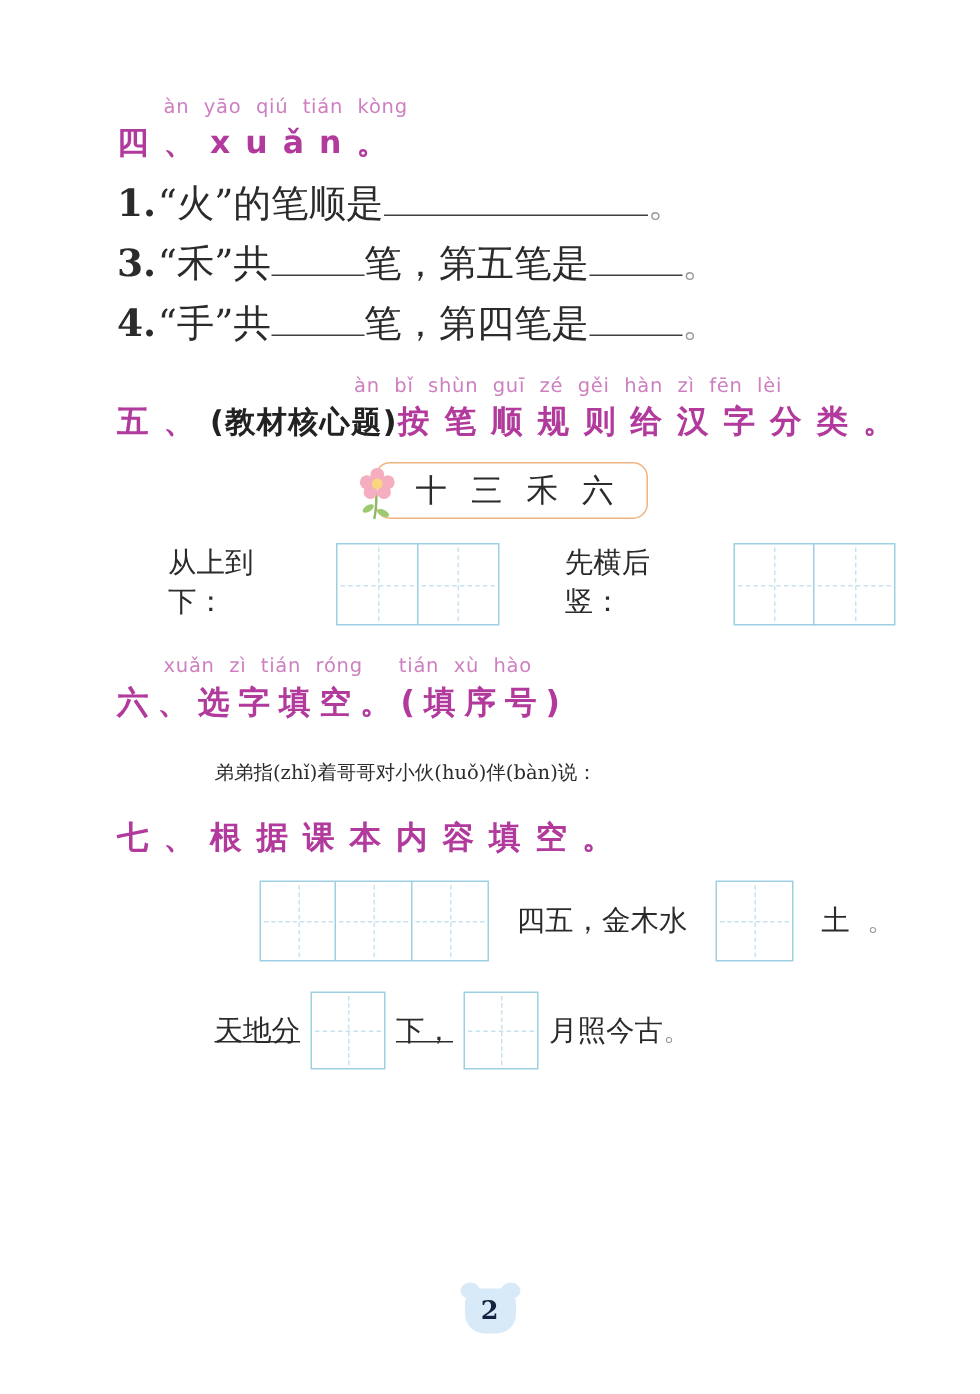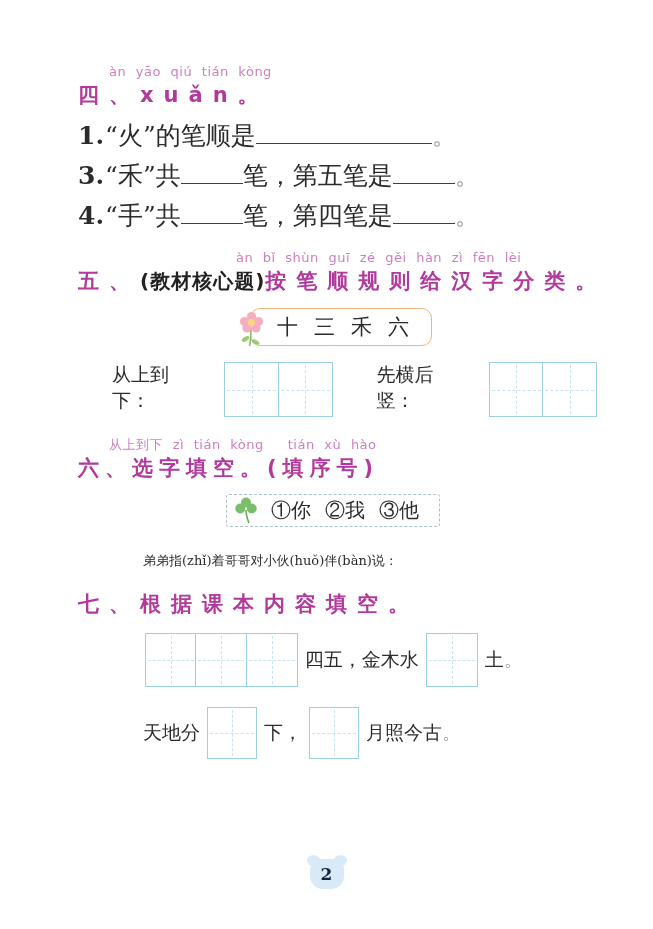--- a/index.html
+++ b/index.html
@@ -61,24 +61,24 @@
     margin:13px 0 0 148px;width:214px;height:33px;
     border:1.5px dashed #aebfca;border-radius:3px;
     display:flex;align-items:center;box-sizing:border-box;padding:0 8px;
     font-size:20px;
   }
   .option-box .opt{margin-left:14px;white-space:nowrap;}
   .sentence{margin:25px 0 0 65px;font-size:13px;white-space:nowrap;}
   .quote-line{margin:18px 0 0 8px;font-size:19.5px;white-space:pre;}
   
   .row-flex{display:flex;align-items:center;font-size:19px;white-space:nowrap;}
-  .r1{margin:16px 0 0 67px;}
+  .r1{margin:16px 0 0 95px;justify-content:space-between;}
   .r2{margin:20px 0 0 65px;}
   .gap-l{margin-left:7px;}
-  .gap-r{margin-right:7px;}
+  .gap-r{margin-right:7px;text-decoration:underline;}
   
   .badge{
     position:absolute;left:50%;bottom:40px;transform:translateX(-50%);
     width:34px;height:30px;background:#d8eaf8;
     border-radius:10px 10px 13px 13px;
     display:flex;align-items:center;justify-content:center;
     font-weight:bold;font-size:17px;color:#15223f;
   }
   .badge::before,.badge::after{
     content:"";position:absolute;top:-4px;width:13px;height:11px;
@@ -143,37 +143,24 @@
       <div class="tzg"></div>
     </div>
     <span style="margin-left:21px">先横后竖：</span>
     <div class="tzg-group">
       <div class="tzg"></div>
       <div class="tzg"></div>
     </div>
   </div>
 
   <div style="margin-top:20px">
-    <div class="pinyin" style="margin-left:31px"><span>从上到下 zì tián kòng</span><span class="p2">tián xù hào</span></div>
+    <div class="pinyin" style="margin-left:31px"><span>xuǎn zì tián róng</span><span class="p2">tián xù hào</span></div>
     <div class="sec-title" style="letter-spacing:6px">六、选字填空。(填序号)</div>
   </div>
 
-  <div class="option-box">
-    <span style="display:flex">
-      <svg width="22" height="27" viewBox="0 0 22 27">
-        <path d="M11 13 C11 18 12 21 14 26" stroke="#6aa95a" stroke-width="1.6" fill="none"></path>
-        <circle cx="11" cy="5.5" r="5" fill="#7cbd6b"></circle>
-        <circle cx="5.3" cy="11.5" r="5" fill="#7cbd6b"></circle>
-        <circle cx="16.7" cy="11.5" r="5" fill="#7cbd6b"></circle>
-      </svg>
-    </span>
-    <span class="opt">①你</span>
-    <span class="opt">②我</span>
-    <span class="opt">③他</span>
-  </div>
 
   <div class="sentence">弟弟指(zhǐ)着哥哥对小伙(huǒ)伴(bàn)说：</div>
 
 
   <div style="margin-top:21px">
     <div class="sec-title">七、根据课本内容填空。</div>
   </div>
 
   <div class="row-flex r1">
     <div class="tzg-group gap-r">

